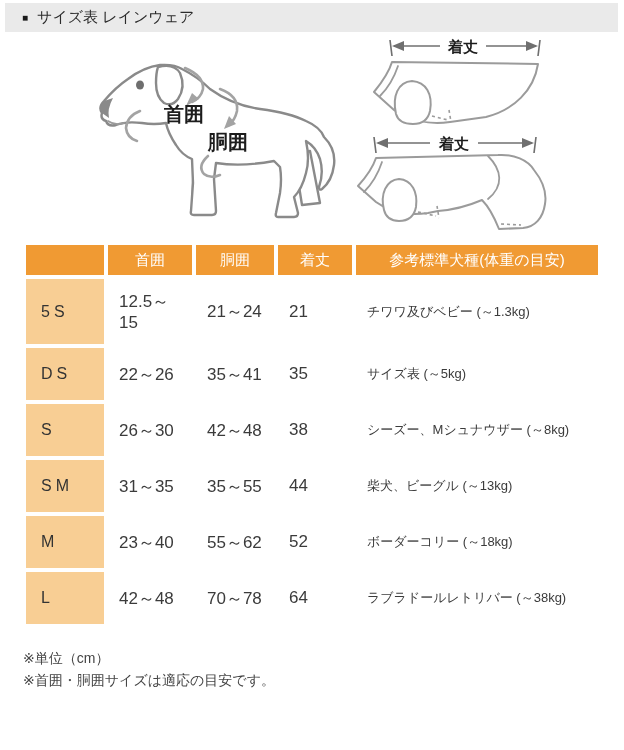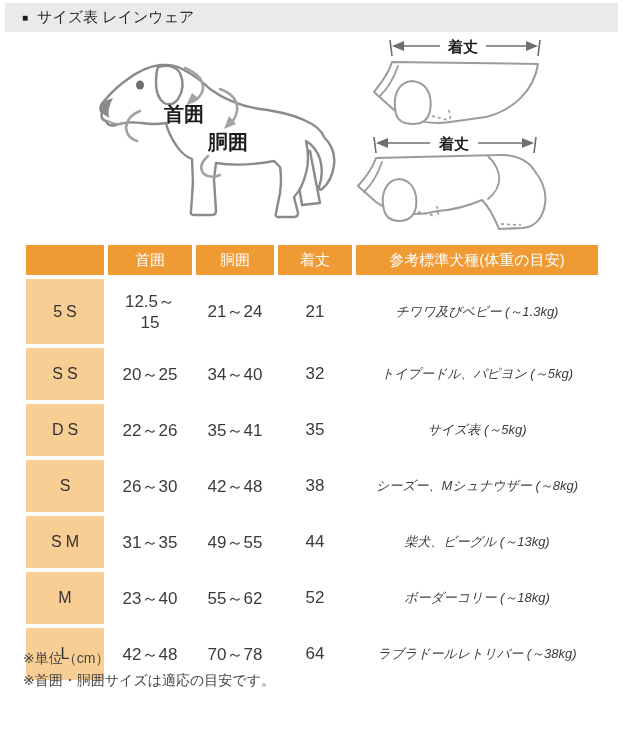--- a/index.html
+++ b/index.html
@@ -37,28 +37,28 @@
   
   table.size-table{
     position:absolute;left:22px;top:241px;width:580px;
     border-collapse:separate;border-spacing:4px;table-layout:fixed;
   }
   table.size-table th{
     background:#f09a33;color:#ffffff;font-weight:normal;
     font-size:15px;height:30px;padding:0;text-align:center;vertical-align:middle;
   }
   table.size-table td{
-    height:30px;padding:11px;text-align:center;vertical-align:middle;
+    height:30px;padding:11px;text-align:left;vertical-align:middle;
     font-size:17px;color:#3b3b3b;background:#ffffff;
   }
   table.size-table td.label-cell{
     background:#f8ce94;font-size:16px;letter-spacing:4px;color:#333;
     text-indent:4px;
   }
-  table.size-table td.breeds-cell{font-size:13px;color:#3b3b3b;font-style:italic;}
+  table.size-table td.breeds-cell{font-size:13px;color:#3b3b3b;}
   
   .footnotes{position:absolute;left:23px;top:647px;font-size:14px;color:#444;line-height:22px;}
   .footnotes div{white-space:nowrap;}
 </style>
 </head>
 <body>
 
 <div class="title-bar">
   <span class="title-bullet">■</span>
   <span>サイズ表 レインウェア</span>
@@ -172,44 +172,37 @@
   </thead>
   <tbody>
       <tr>
         <td class="label-cell">5S</td>
         <td>12.5～15</td>
         <td>21～24</td>
         <td>21</td>
         <td class="breeds-cell">チワワ及びベビー (～1.3kg)</td>
       </tr>
       <tr>
-        <td class="label-cell">SS</td>
-        <td>20～25</td>
-        <td>34～40</td>
-        <td>32</td>
-        <td class="breeds-cell">トイプードル、パピヨン (～5kg)</td>
-      </tr>
-      <tr>
         <td class="label-cell">DS</td>
         <td>22～26</td>
         <td>35～41</td>
         <td>35</td>
         <td class="breeds-cell">サイズ表 (～5kg)</td>
       </tr>
       <tr>
         <td class="label-cell">S</td>
         <td>26～30</td>
         <td>42～48</td>
         <td>38</td>
         <td class="breeds-cell">シーズー、Mシュナウザー (～8kg)</td>
       </tr>
       <tr>
         <td class="label-cell">SM</td>
         <td>31～35</td>
-        <td>49～55</td>
+        <td>35～55</td>
         <td>44</td>
         <td class="breeds-cell">柴犬、ビーグル (～13kg)</td>
       </tr>
       <tr>
         <td class="label-cell">M</td>
         <td>23～40</td>
         <td>55～62</td>
         <td>52</td>
         <td class="breeds-cell">ボーダーコリー (～18kg)</td>
       </tr>

